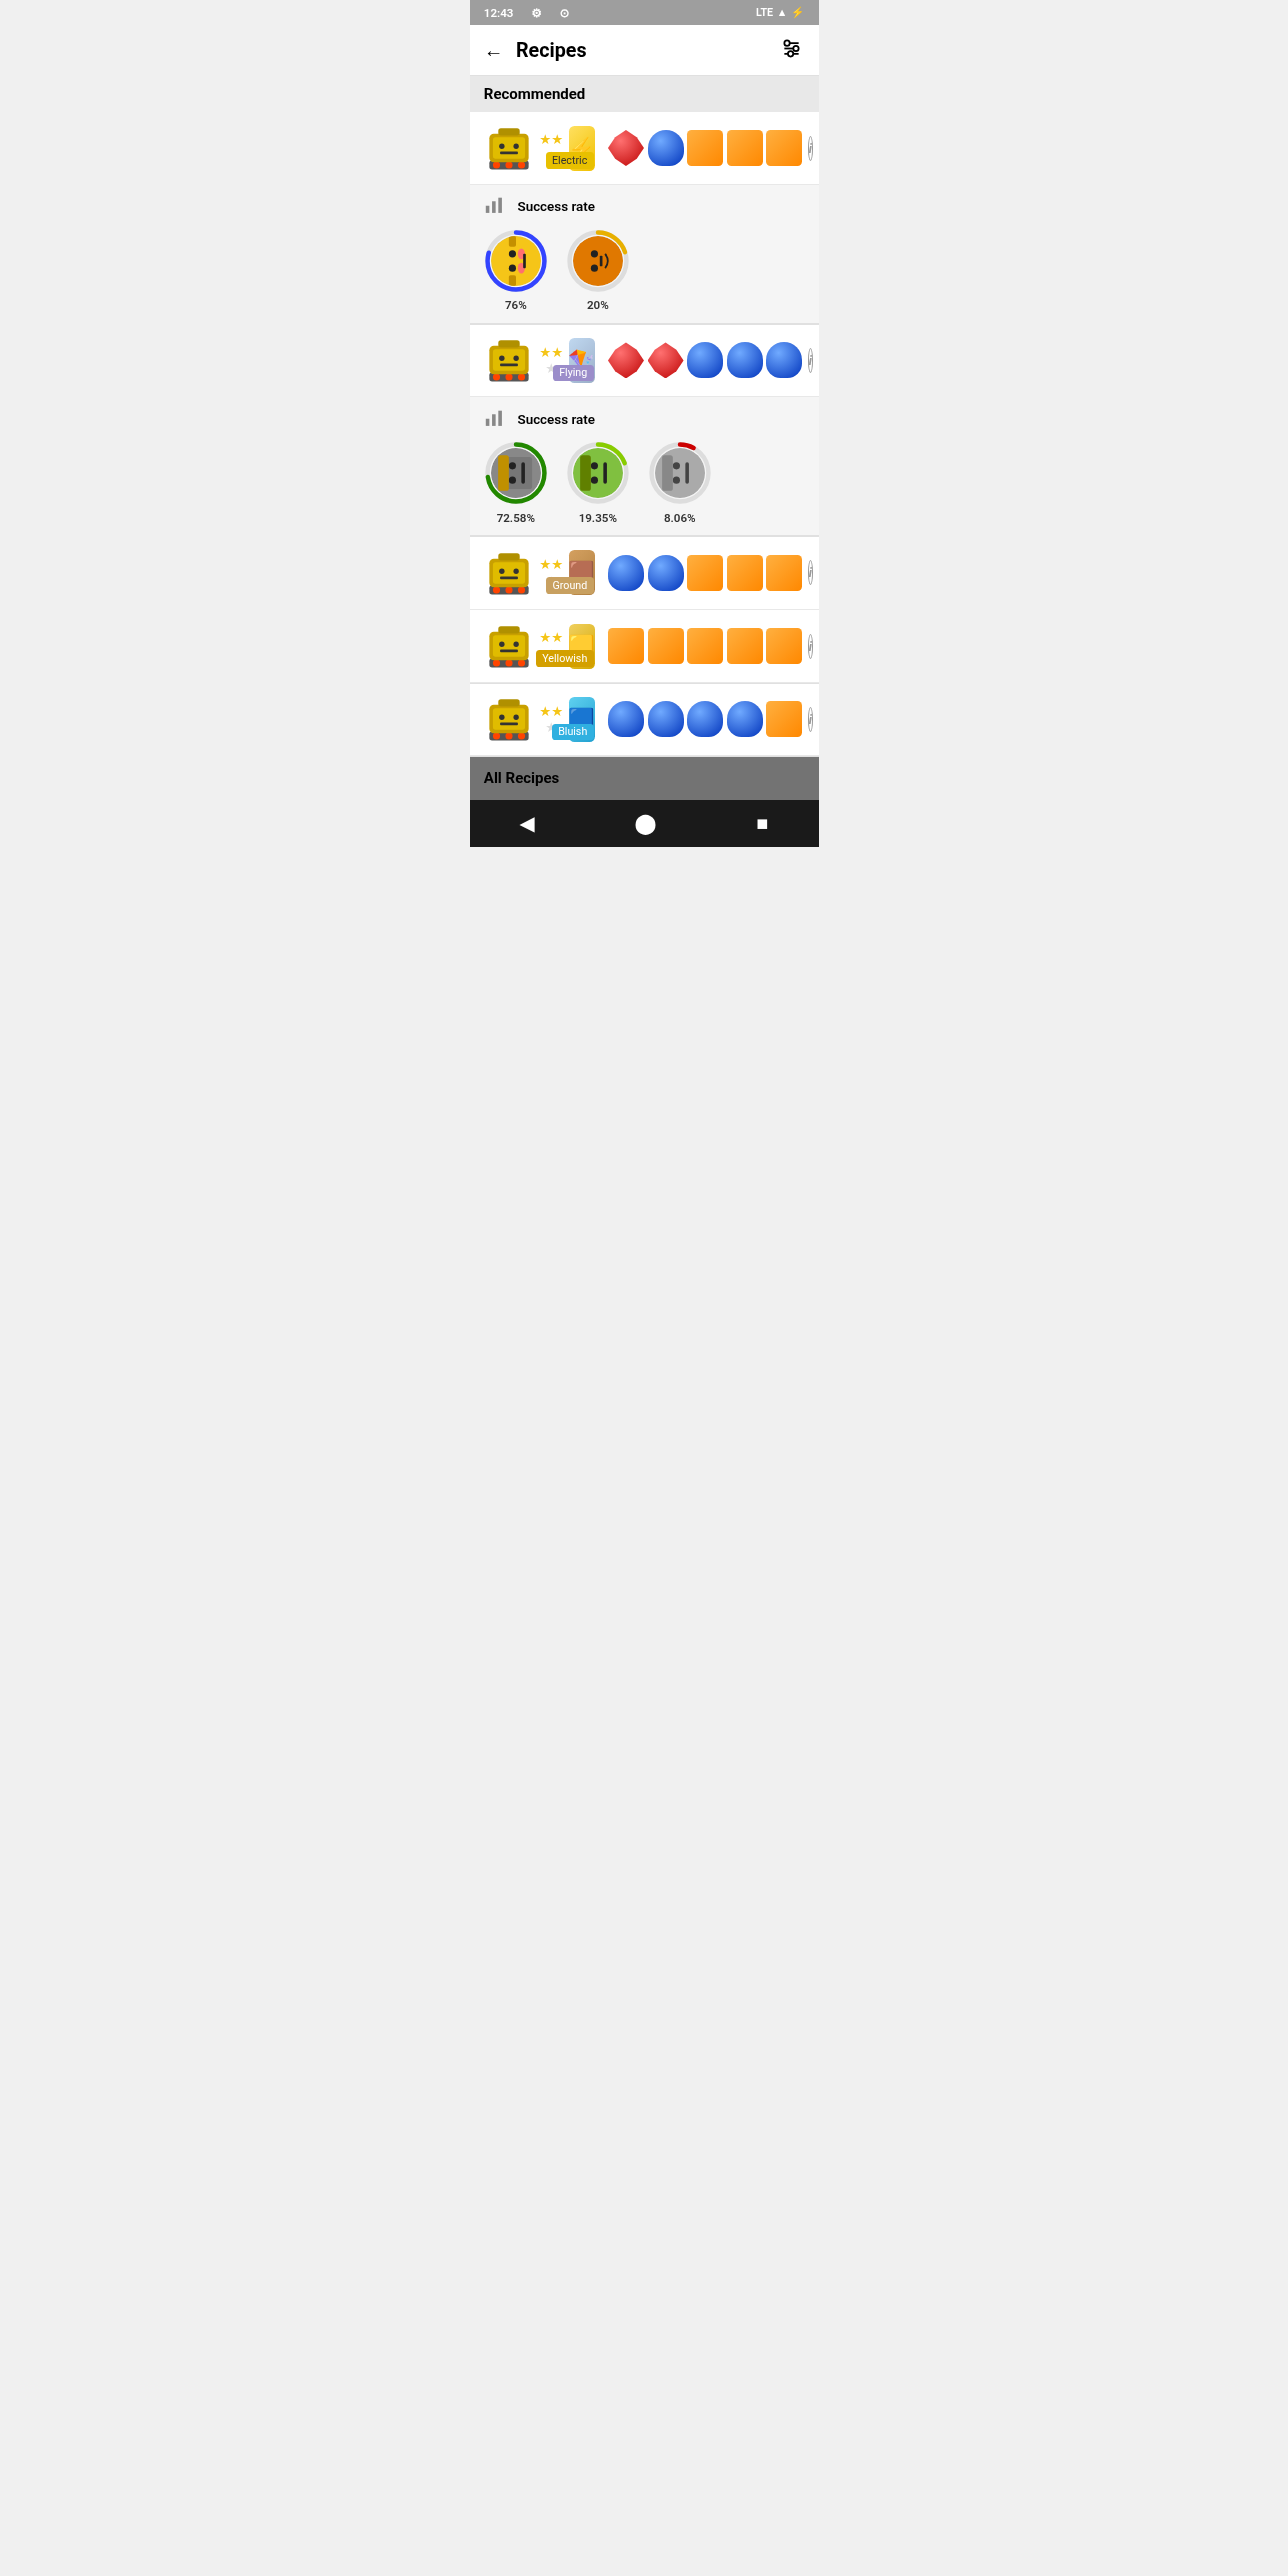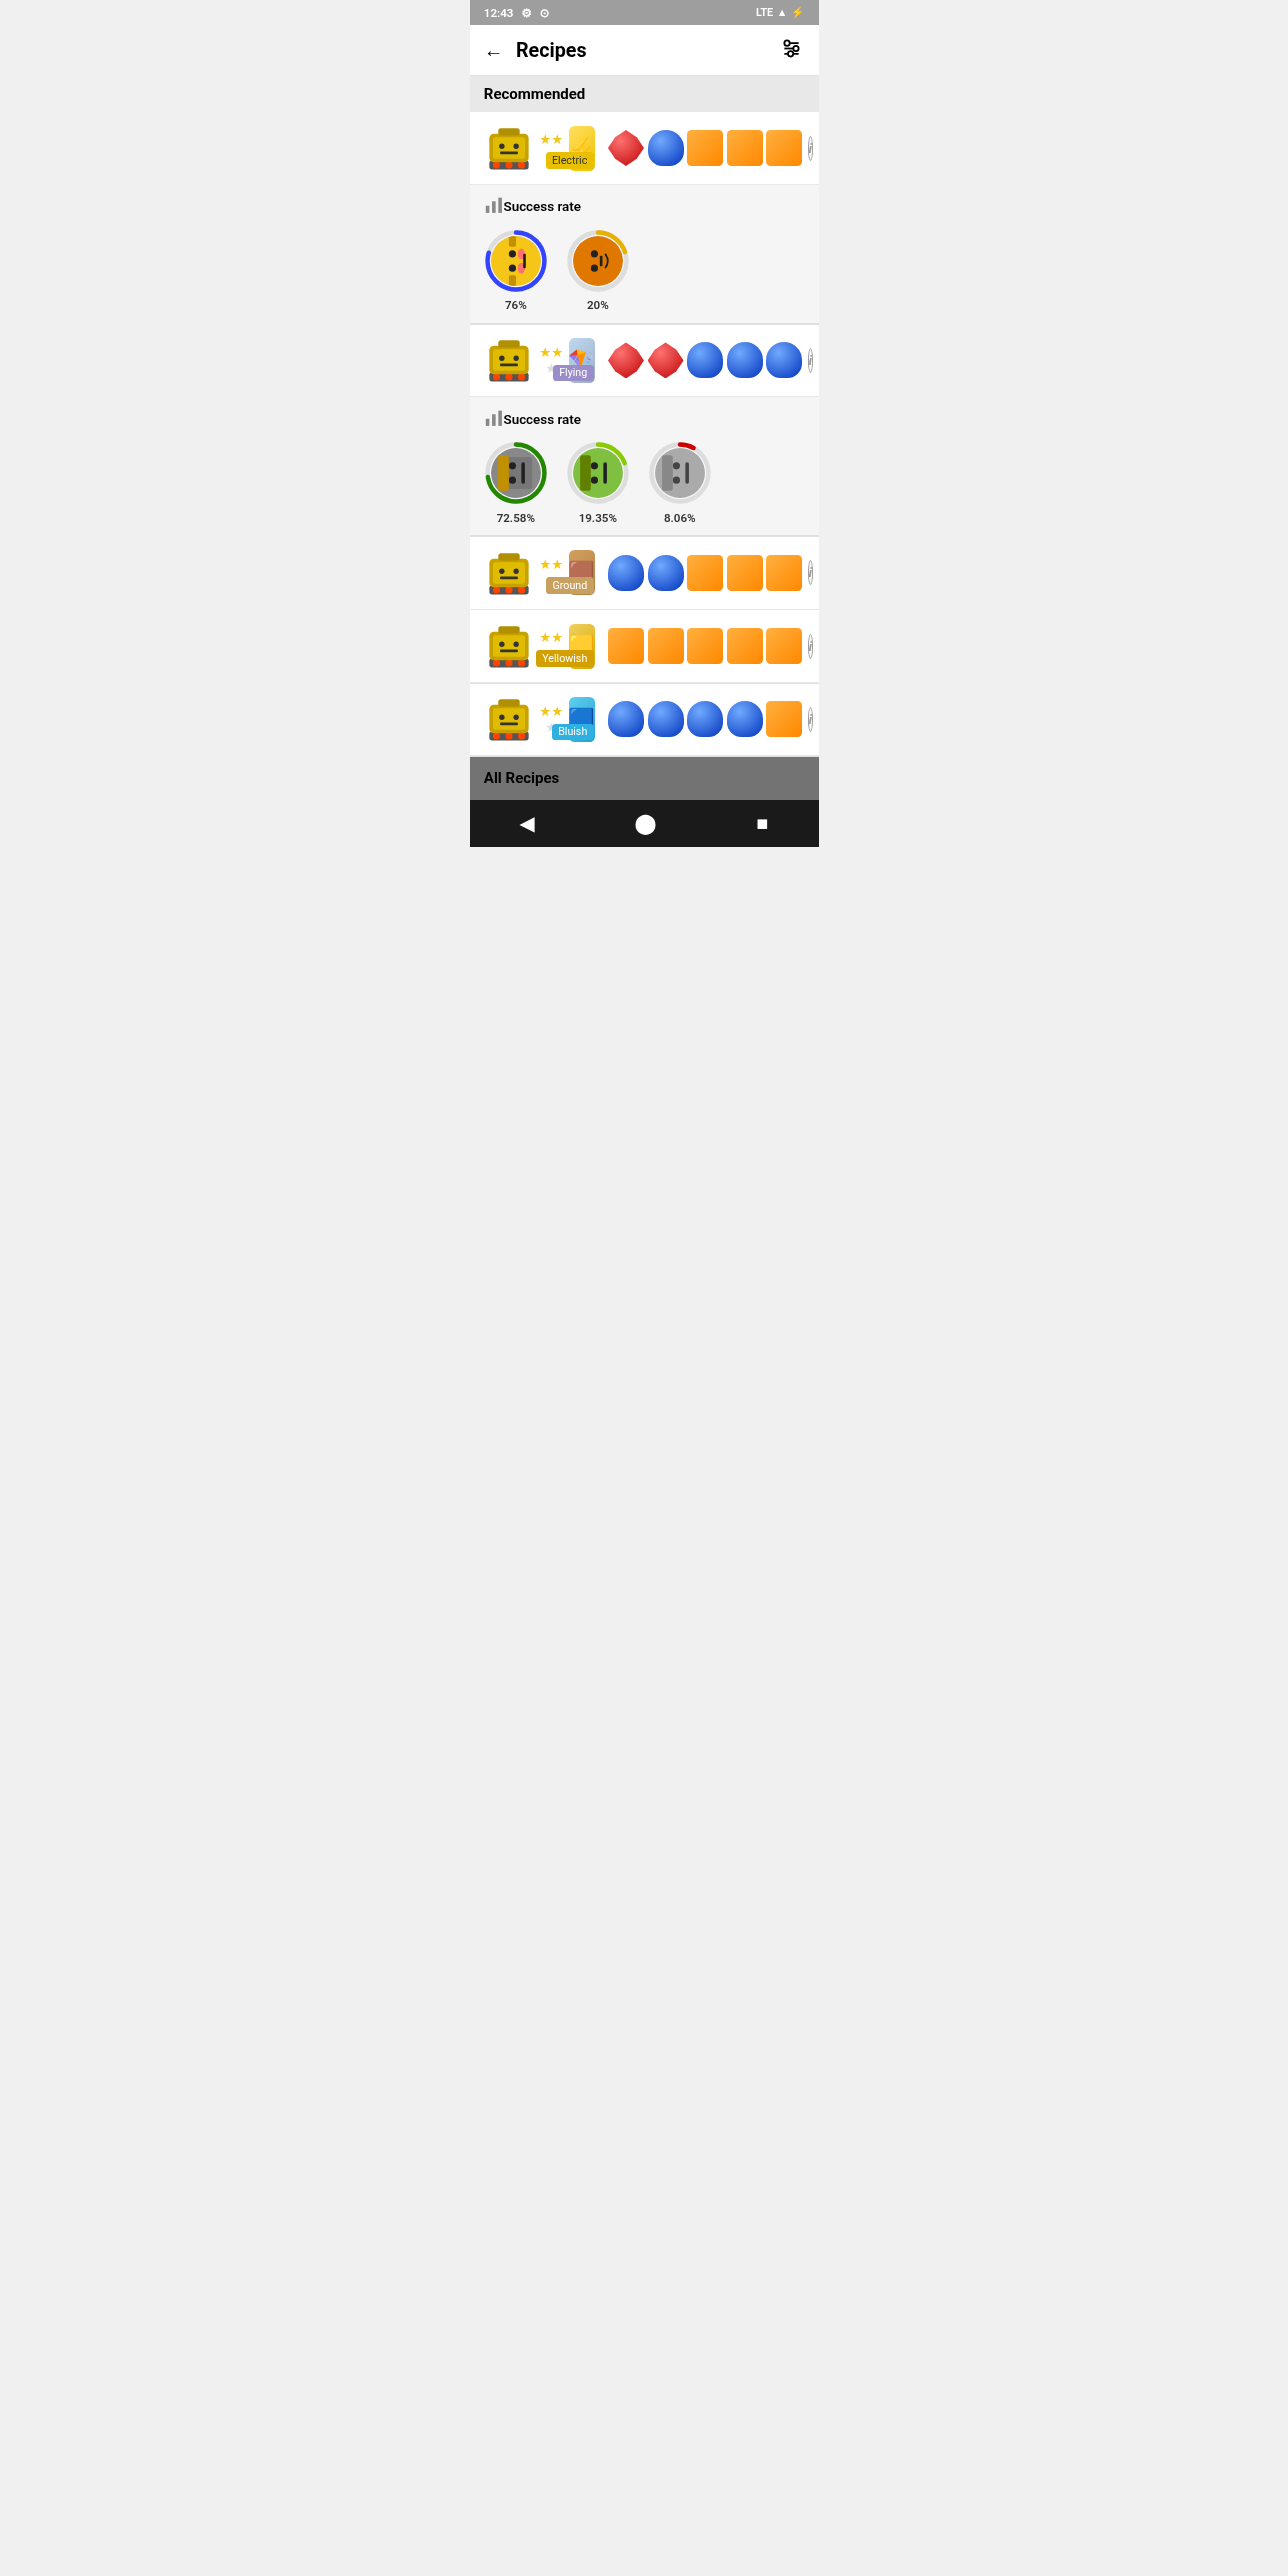--- a/index.html
+++ b/index.html
@@ -18,21 +18,21 @@
       background: #9e9e9e;
       color: white;
       display: flex;
       justify-content: space-between;
       align-items: center;
       padding: 5.4px 14.3px;
       font-size: 11.6px;
       font-weight: 600;
       height: 25px;
     }
-    .status-left { display: flex; align-items: center; gap: 8px; }
+    .status-left { display: flex; align-items: center; gap: 18px; }
     .status-right { display: flex; align-items: center; gap: 3.6px; font-size: 10.7px; }
 
     
     .top-bar {
       background: white;
       display: flex;
       align-items: center;
       padding: 10.7px 14.3px;
       border-bottom: 0.9px solid #e0e0e0;
     }
@@ -107,21 +107,21 @@
 
     
     .success-section {
       background: #f5f5f5;
       padding: 10.7px 14.3px;
       border-bottom: 0.9px solid #e0e0e0;
     }
     .success-header {
       display: flex;
       align-items: center;
-      gap: 0;
+      gap: 14px;
       font-size: 13.4px;
       font-weight: 600;
       margin-bottom: 10.7px;
     }
     .pokemon-results {
       display: flex;
       gap: 18px;
     }
     .result-item {
       display: flex;

